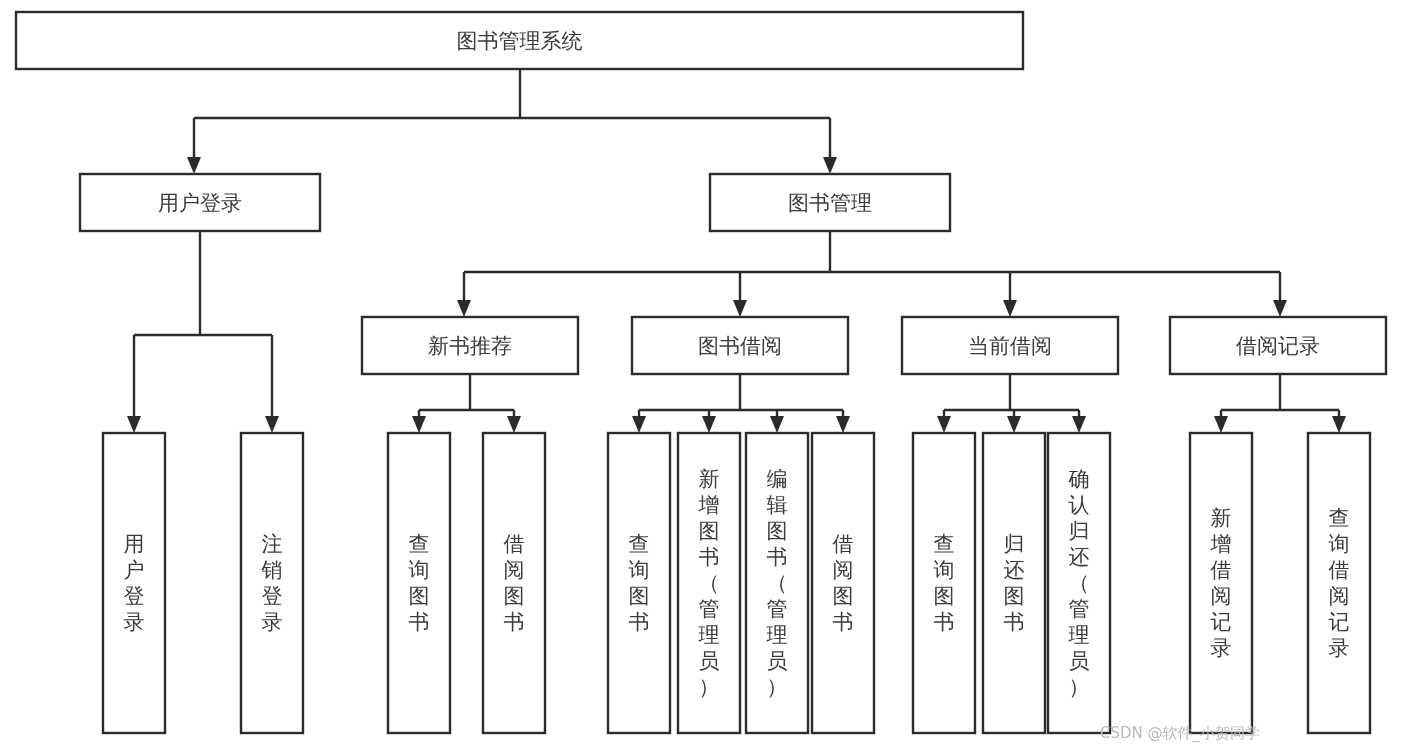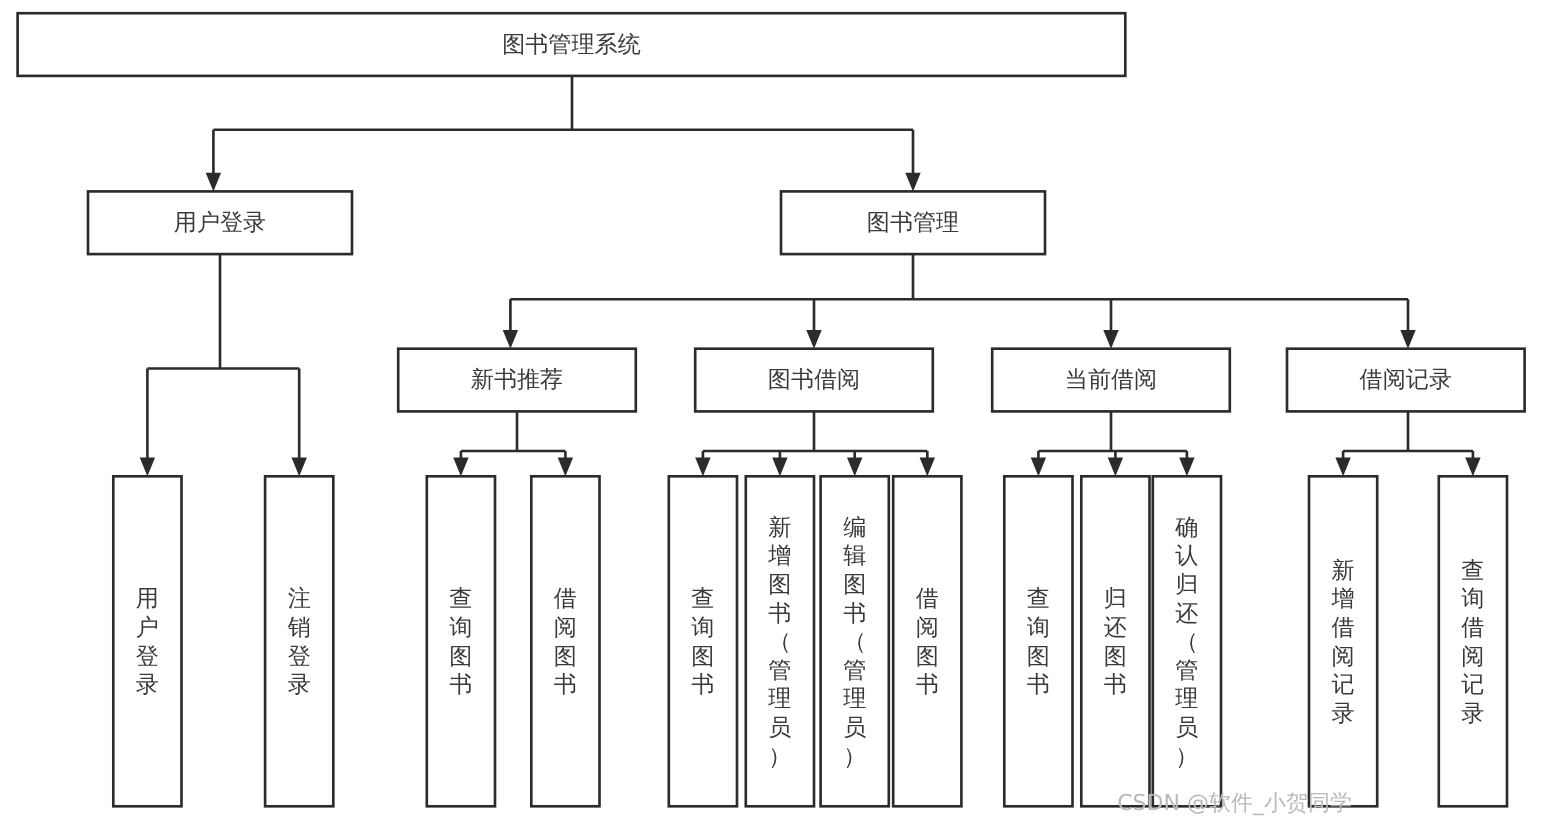--- a/index.html
+++ b/index.html
@@ -13,20 +13,21 @@
     height: 747px;
     font-family: "DejaVu Sans", "Liberation Sans", sans-serif;
     overflow: hidden;
     position: relative;
   }
   #diagram-root {
     position: relative;
     width: 1237px;
     height: 747px;
     background: #ffffff;
+    padding-left: 31px;
   }
   svg#diagram-svg {
     position: absolute;
     left: 0;
     top: 0;
     width: 1405px;
     height: 747px;
     display: block;
   }
   .node-box {
@@ -56,21 +57,21 @@
     font-family: "DejaVu Sans", "Liberation Sans", sans-serif;
     font-size: 21px;
     fill: #3a3a3a;
     text-anchor: middle;
   }
   .watermark-text {
     position: absolute;
     right: 8px;
     bottom: 4px;
     font-family: "DejaVu Sans", "Liberation Sans", sans-serif;
-    font-size: 20px;
+    font-size: 15px;
     color: #b9b9b9;
     white-space: nowrap;
     user-select: none;
   }
 </style>
 </head>
 <body>
 
 <div id="diagram-root">
   <svg id="diagram-svg" viewBox="0 0 1405 747">

